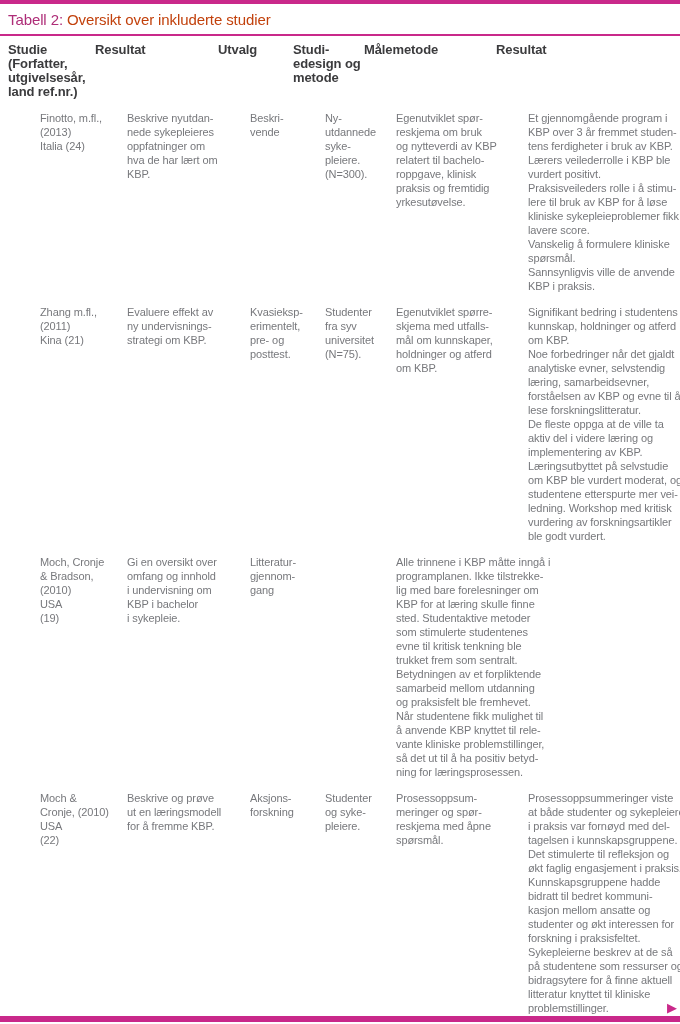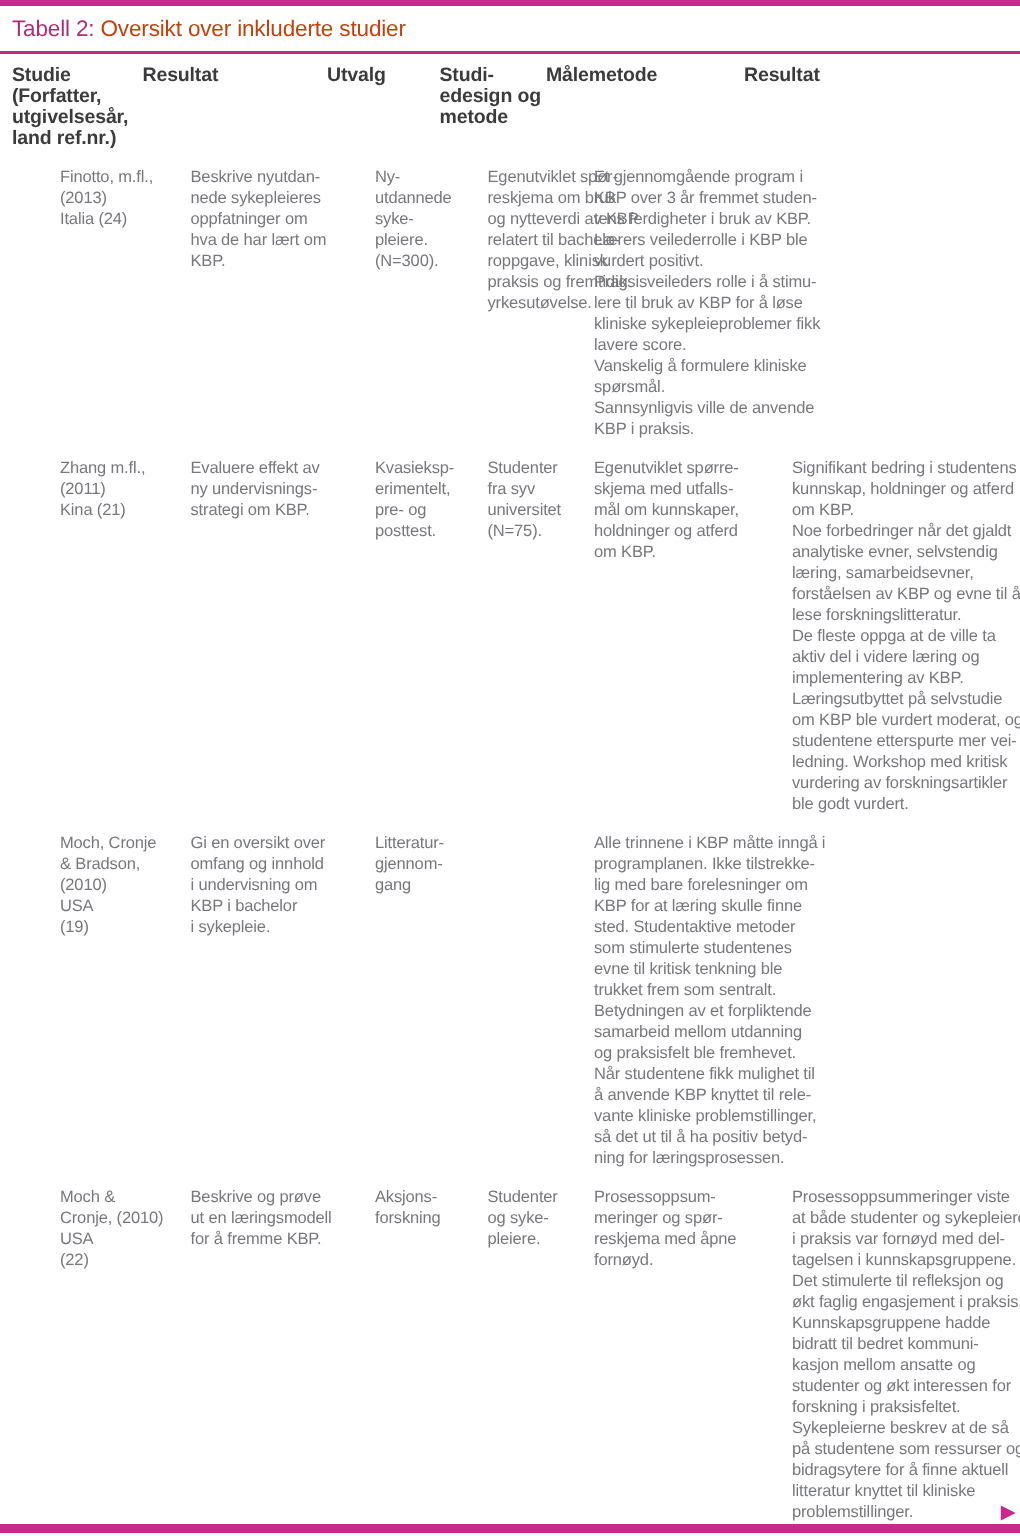--- a/index.html
+++ b/index.html
@@ -109,20 +109,22 @@
 
   <div class="grid-row data-row">
     <div class="cell">Finotto, m.fl.,
 (2013)
 Italia (24)</div>
     <div class="cell">Beskrive nyutdan-
 nede sykepleieres
 oppfatninger om
 hva de har lært om
 KBP.</div>
+    <div class="cell">Beskri-
+vende</div>
     <div class="cell">Ny-
 utdannede
 syke-
 pleiere.
 (N=300).</div>
     <div class="cell">Egenutviklet spør-
 reskjema om bruk
 og nytteverdi av KBP
 relatert til bachelo-
 roppgave, klinisk
@@ -224,21 +226,21 @@
 ut en læringsmodell
 for å fremme KBP.</div>
     <div class="cell">Aksjons-
 forskning</div>
     <div class="cell">Studenter
 og syke-
 pleiere.</div>
     <div class="cell">Prosessoppsum-
 meringer og spør-
 reskjema med åpne
-fornøyd.</div>
+spørsmål.</div>
     <div class="cell">Prosessoppsummeringer viste
 at både studenter og sykepleiere
 i praksis var fornøyd med del-
 tagelsen i kunnskapsgruppene.
 Det stimulerte til refleksjon og
 økt faglig engasjement i praksis.
 Kunnskapsgruppene hadde
 bidratt til bedret kommuni-
 kasjon mellom ansatte og
 studenter og økt interessen for

